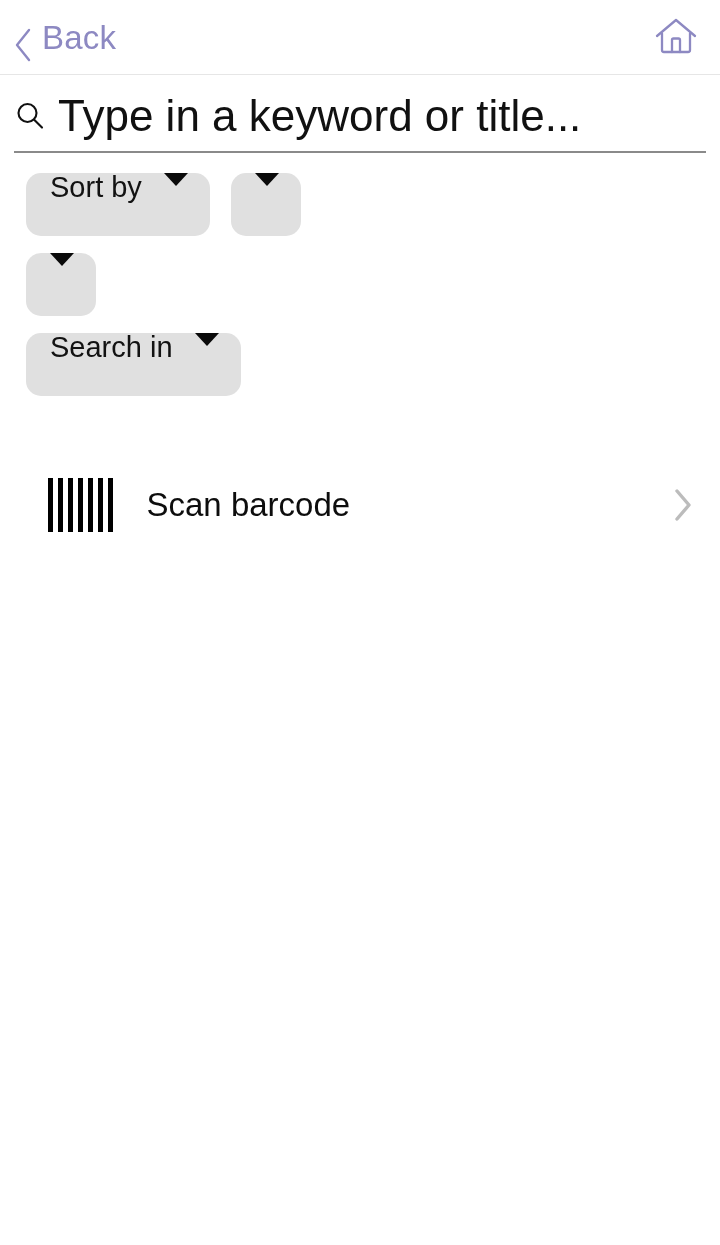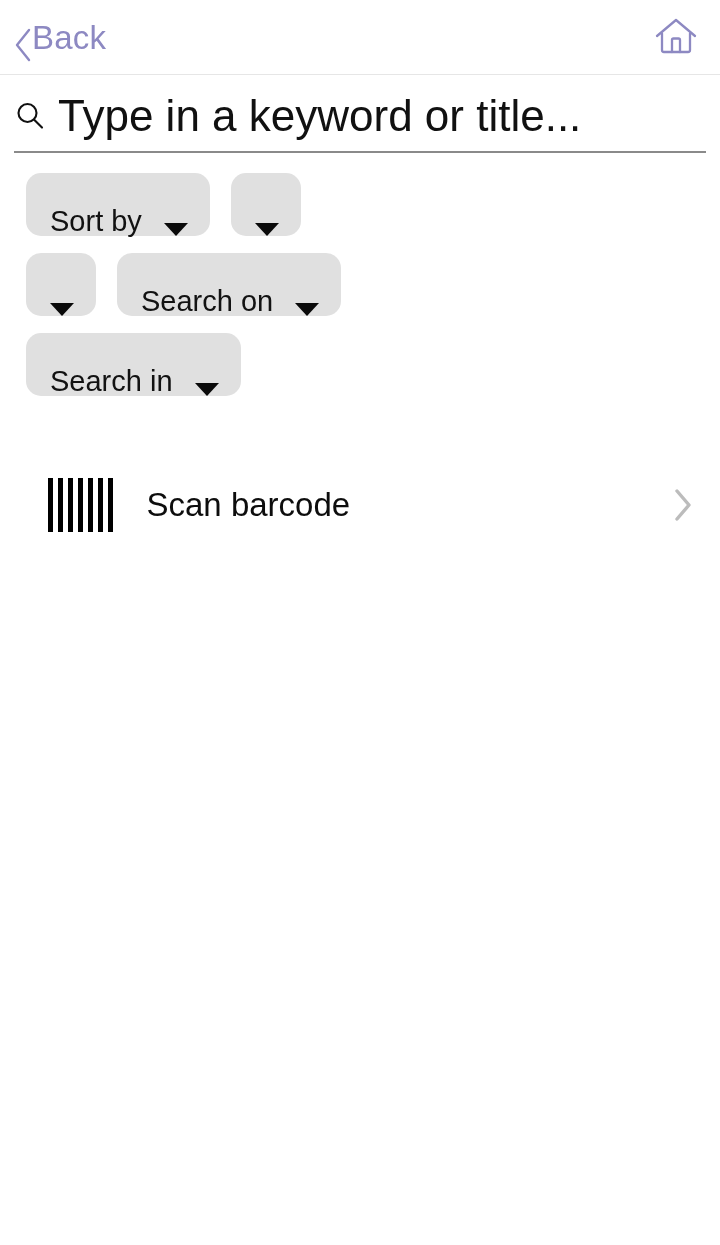--- a/index.html
+++ b/index.html
@@ -14,20 +14,21 @@
   .header {
     position:relative;
     height:75px;
     border-bottom:1px solid #e6e6e6;
     display:flex;
     align-items:center;
   }
   .back-btn {
     display:flex;
     align-items:center;
+    gap:10px;
     margin-left:14px;
     cursor:pointer;
     background:none; border:none;
     padding:0;
   }
   .chevron-left {
     width:18px; height:18px;
     display:block;
   }
   .back-label {
@@ -87,21 +88,21 @@
     padding-left:26px;
     margin-bottom:17px;
     gap:21px;
   }
   .chip {
     background:#e0e0e0;
     border:none;
     border-radius:15px;
     height:63px;
     display:inline-flex;
-    align-items:flex-end;
+    align-items:flex-start;
     gap:22px;
     padding:0 22px 0 24px;
     cursor:pointer;
     font-family:"Liberation Sans", sans-serif;
   }
   .chip-label {
     font-size:29px;
     color:#121212;
     line-height:1;
     white-space:nowrap;
@@ -193,24 +194,20 @@
     </button>
     <button class="chip">
       <span class="caret"></span>
     </button>
   </div>
 
   <div class="chip-row">
     <button class="chip">
       <span class="caret"></span>
     </button>
-    <button class="chip">
-      <span class="chip-label">Search on</span>
-      <span class="caret"></span>
-    </button>
   </div>
 
   <div class="chip-row">
     <button class="chip">
       <span class="chip-label">Search in</span>
       <span class="caret"></span>
     </button>
   </div>
 
 </div>

